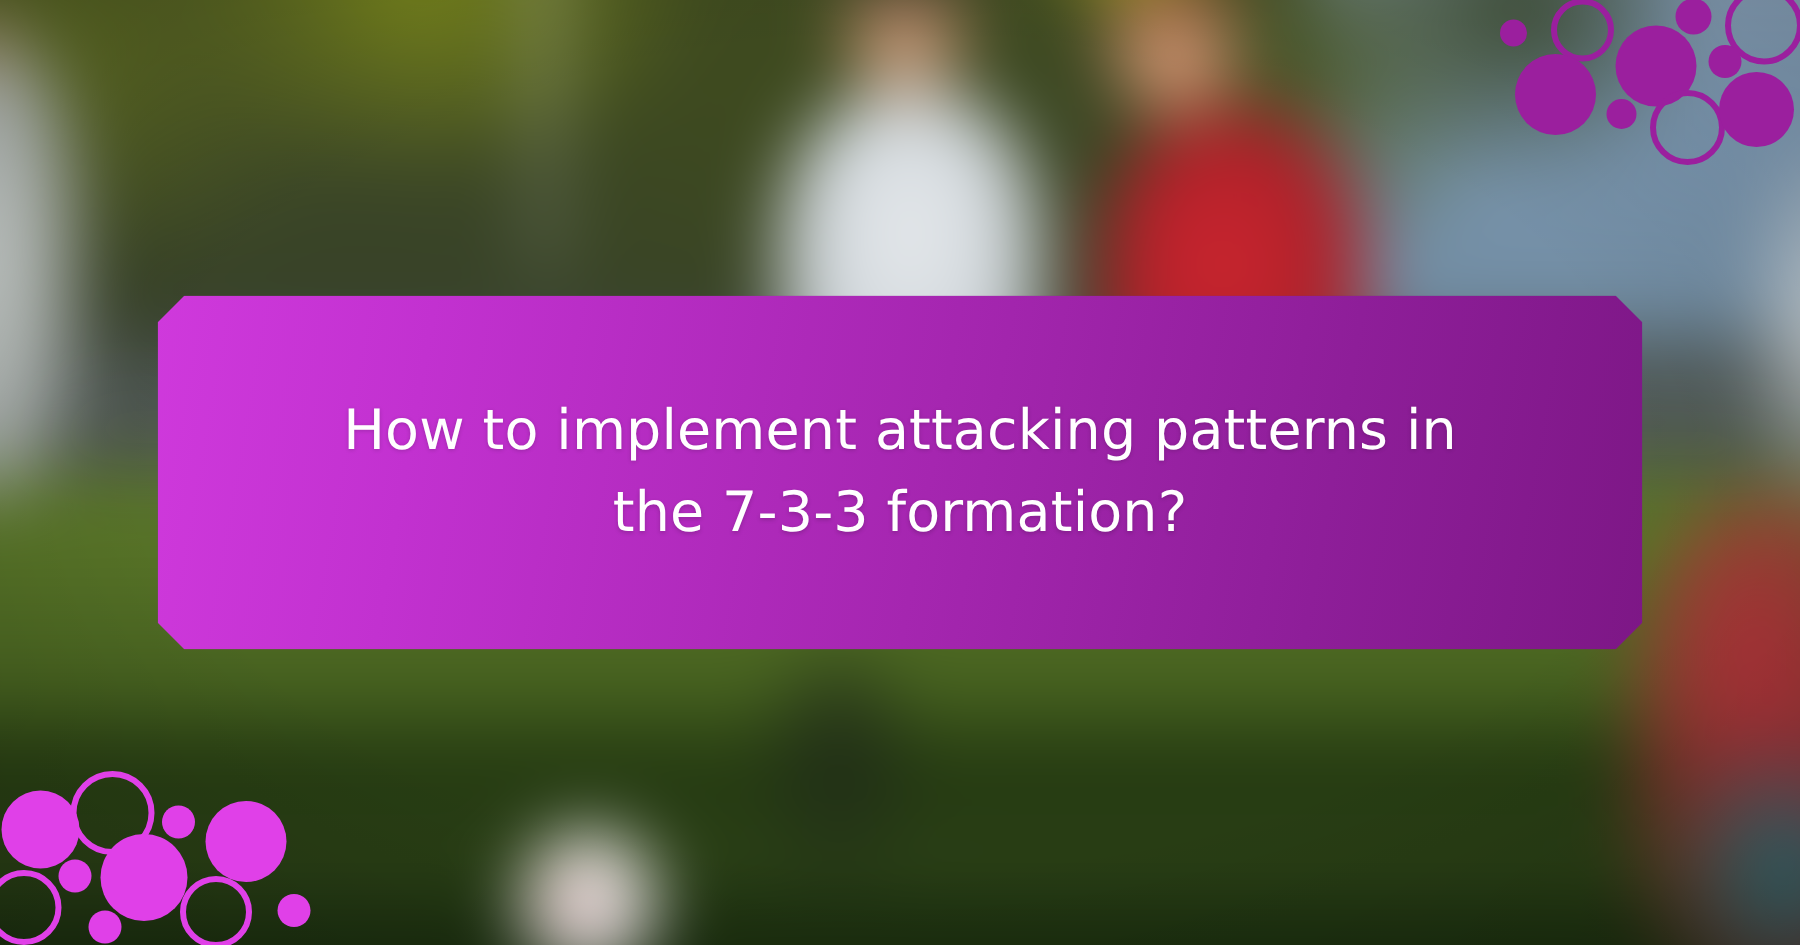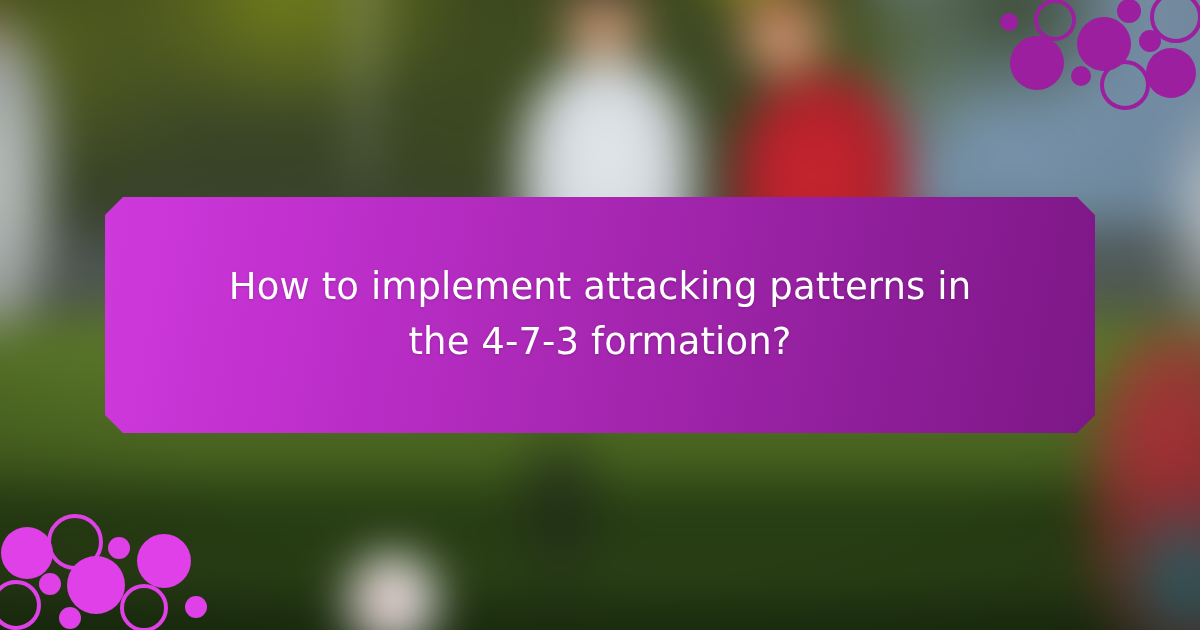--- a/index.html
+++ b/index.html
@@ -302,16 +302,16 @@
       <div class="dot" style="left: 137px; top: 29px; width: 54px; height: 54px; background: rgb(224, 64, 232);"></div>
       <div class="dot" style="left: 67px; top: 51px; width: 58px; height: 58px; background: rgb(224, 64, 232);"></div>
       <div class="dot" style="left: 39px; top: 68px; width: 22px; height: 22px; background: rgb(224, 64, 232);"></div>
       <div class="dot" style="left: -9px; top: 75px; width: 50px; height: 50px; border: 4px solid rgb(224, 64, 232); box-sizing: border-box;"></div>
       <div class="dot" style="left: 120px; top: 79px; width: 48px; height: 48px; border: 4px solid rgb(224, 64, 232); box-sizing: border-box;"></div>
       <div class="dot" style="left: 59px; top: 102px; width: 22px; height: 22px; background: rgb(224, 64, 232);"></div>
       <div class="dot" style="left: 185px; top: 91px; width: 22px; height: 22px; background: rgb(224, 64, 232);"></div>
     </div>
 
   <div class="banner">
-    <h1 class="banner-title">How to implement attacking patterns in the 4-7-3 formation?</h1>
+    <h1 class="banner-title">How to implement attacking patterns in the 7-3-3 formation?</h1>
   </div>
 
 </div>
 
 </body></html>

